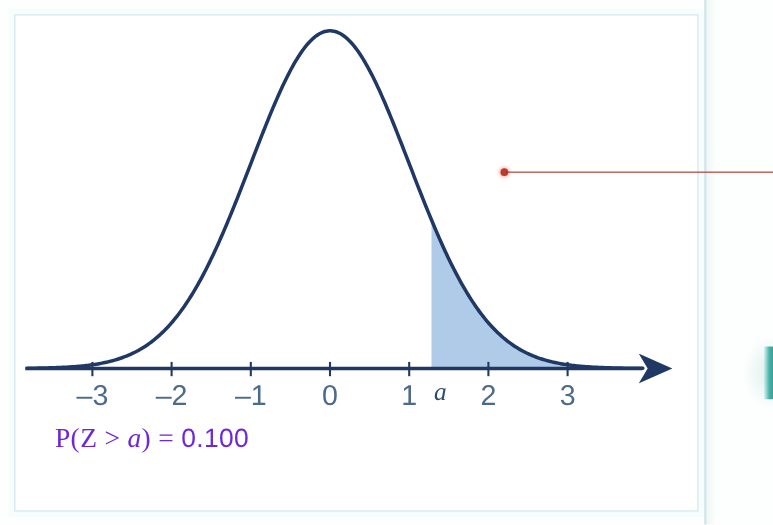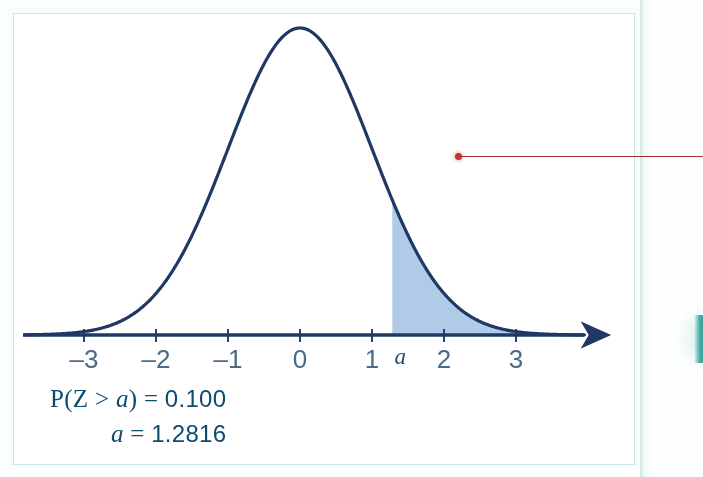--- a/index.html
+++ b/index.html
@@ -114,25 +114,24 @@
   
   #formula-block {
     position: absolute;
     left: 50px;
     top: 382px;
     color: #456586;
   }
   .formula-line {
     font-family: "Liberation Serif", serif;
     font-size: 25px;
-    color: #0c4a6e;
+    color: #6d28d9;
     line-height: 1.38;
     white-space: nowrap;
     letter-spacing: .3px;
-    text-align: right;
   }
   .formula-line em {
     font-style: italic;
   }
 
   
   #annotation-leader {
     position: absolute;
     left: 455px;
     top: 150px;
@@ -203,23 +202,20 @@
   <div class="tick-label" style="left:300px; top:346px;">0</div>
   <div class="tick-label" style="left:372px; top:346px;">1</div>
   <div class="tick-label italic-var" style="left: 400.275px; top: 345px;">a</div>
   <div class="tick-label" style="left:444px; top:346px;">2</div>
   <div class="tick-label" style="left:516px; top:346px;">3</div>
 
   <div id="formula-block">
     <div class="formula-line">
       <span>P(</span><em style="font-style:normal;">Z</em><span> &gt; </span><em>a</em><span>) = </span><span style="font-family:'Liberation Sans',sans-serif; font-size:24px;">0.100</span>
     </div>
-    <div class="formula-line">
-      <em>a</em><span> = </span><span style="font-family:'Liberation Sans',sans-serif; font-size:24px;">1.2816</span>
-    </div>
   </div>
 
   <div id="annotation-leader" style="left: 454.5px; top: 149px; width: 249px;">
     <div id="annotation-dot"></div>
     <div id="annotation-line" style="width: 244px;"></div>
   </div>
 
 </div>
 
 </body></html>

